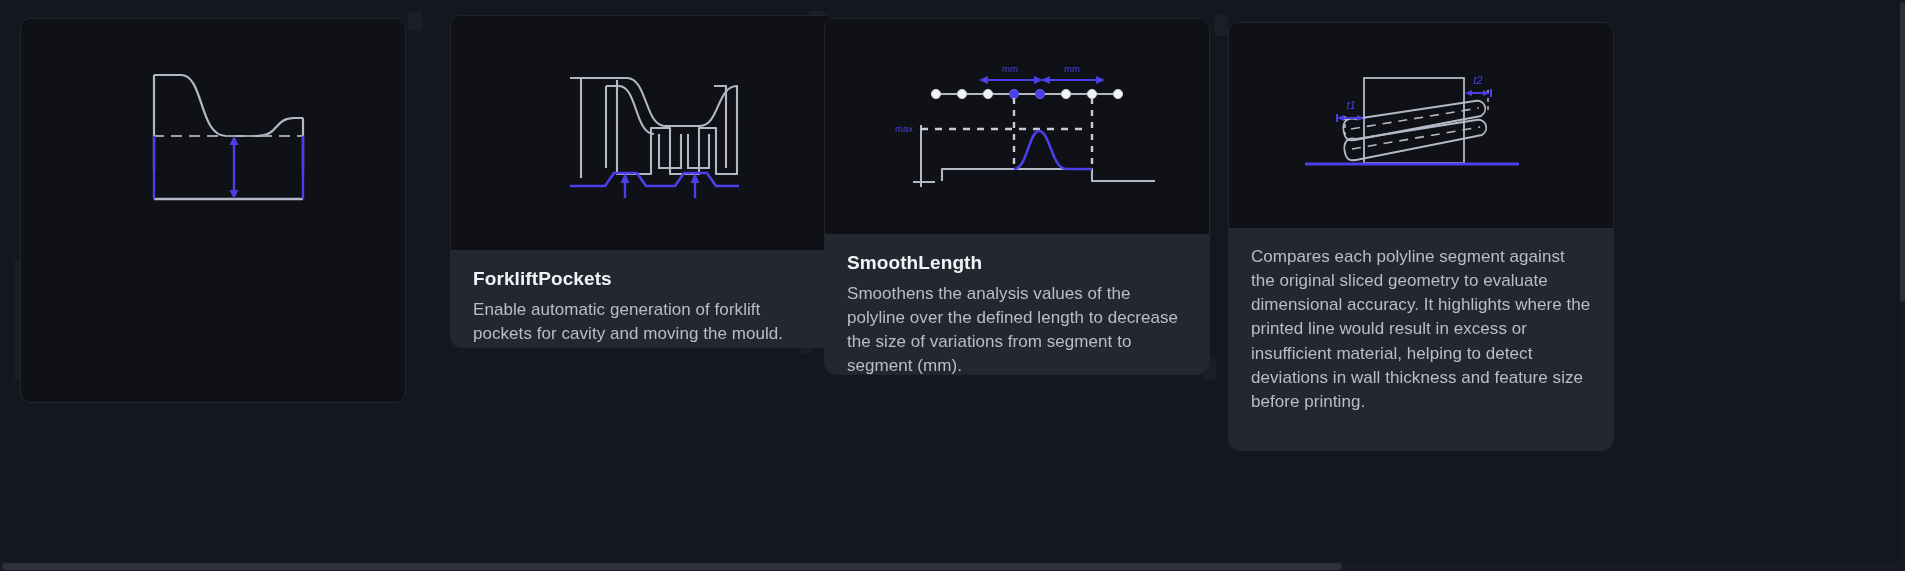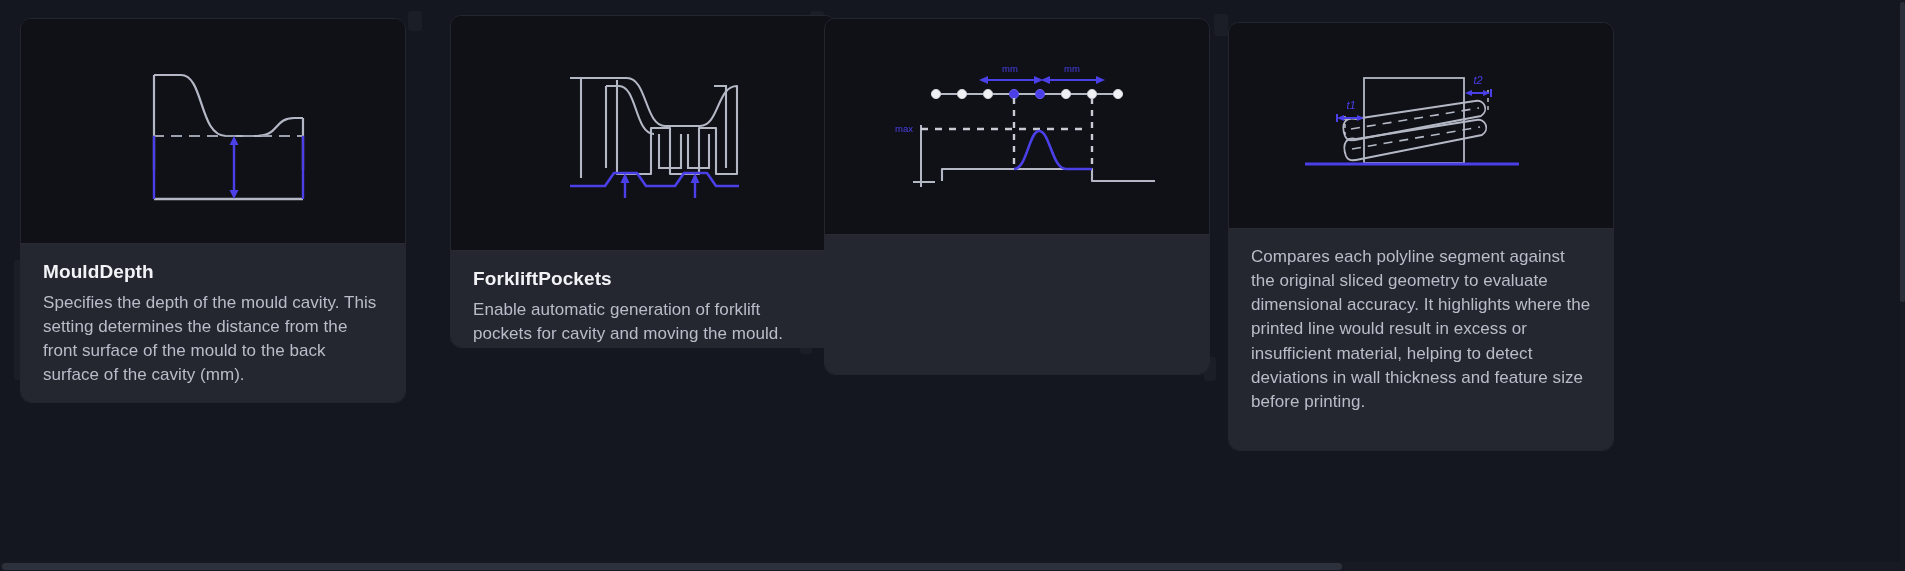--- a/index.html
+++ b/index.html
@@ -151,24 +151,20 @@
 
         <path d="M132 117 L283 117" fill="none" stroke="#9aa0ae" stroke-width="2.2" stroke-dasharray="11 7"></path>
 
         <path d="M133 117 L133 180" fill="none" stroke="#4b3fe8" stroke-width="2.4"></path>
         <path d="M282 117 L282 180" fill="none" stroke="#4b3fe8" stroke-width="2.4"></path>
 
         <path d="M213 124 L213 172" fill="none" stroke="#4b3fe8" stroke-width="2.4"></path>
         <path d="M213 117 L208.5 126 L217.5 126 Z" fill="#4b3fe8"></path>
         <path d="M213 180 L208.5 171 L217.5 171 Z" fill="#4b3fe8"></path>
       </svg>
-    </div>
-    <div class="card-body">
-      <div class="card-title">MouldDepth</div>
-      <p class="card-desc">Specifies the depth of the mould cavity. This setting determines the distance from the front surface of the mould to the back surface of the cavity (mm).</p>
     </div>
   </div>
 
   <div class="card" id="card-forklift">
     <div class="card-icon">
       <svg width="386" height="234" viewBox="0 0 386 234">
 
         <path d="M119 62 L176 62 C196 62 194 110 214 110 L249 110 C268 110 266 70 286 70
                  L286 158 L265 158 L265 112 L248 112 L248 158 L219 158 L219 112 L200 112
                  L200 158 L166 158 L166 64" fill="none" stroke="#b4b8c5" stroke-width="2.1" stroke-linejoin="round"></path>
@@ -228,20 +224,22 @@
 
         <path d="M189 79 L189 150" fill="none" stroke="#c8cbd4" stroke-width="2.4" stroke-dasharray="6 6"></path>
         <path d="M267 79 L267 150" fill="none" stroke="#c8cbd4" stroke-width="2.4" stroke-dasharray="6 6"></path>
 
         <path d="M117 162 L117 150 L189 150 L189 150 L267 150 L267 162 L330 162" fill="none" stroke="#b4b8c5" stroke-width="2.1" stroke-linejoin="round"></path>
 
         <path d="M189 150 C202 150 204 112 214 112 C225 112 227 150 241 150 C252 150 258 150 267 150" fill="none" stroke="#4b3fe8" stroke-width="2.6" stroke-linejoin="round"></path>
       </svg>
     </div>
     <div class="card-body">
+      <div class="card-title">SmoothLength</div>
+      <p class="card-desc">Smoothens the analysis values of the polyline over the defined length to decrease the size of variations from segment to segment (mm).</p>
     </div>
   </div>
 
   <div class="card" id="card-thickness">
     <div class="card-icon">
       <svg width="386" height="205" viewBox="0 0 386 205">
 
         <rect x="135" y="55" width="100" height="85" fill="none" stroke="#b4b8c5" stroke-width="1.8"></rect>
 
         <path d="M115 111 L250 89" fill="none" stroke="#b4b8c5" stroke-width="15" stroke-linecap="round" opacity="0.0"></path>

